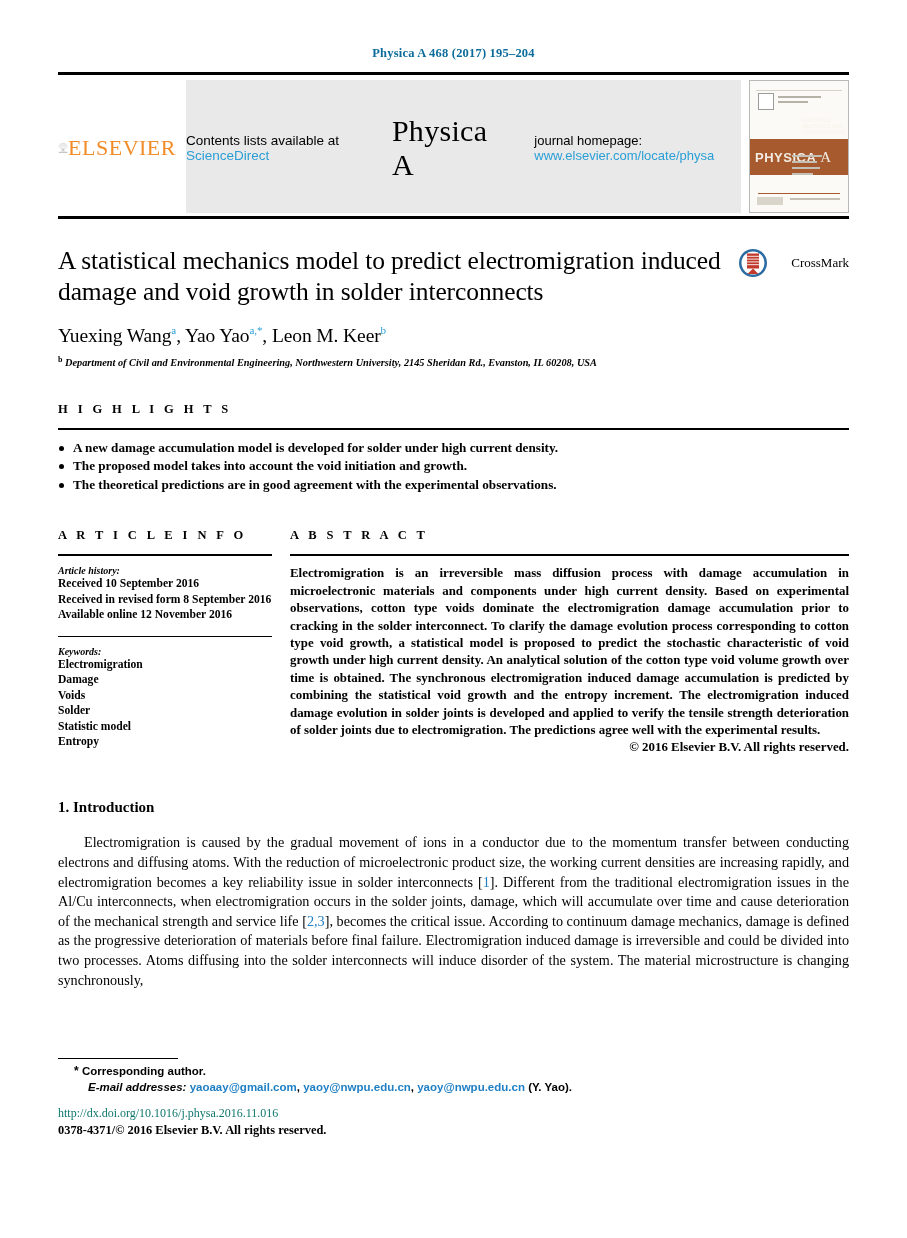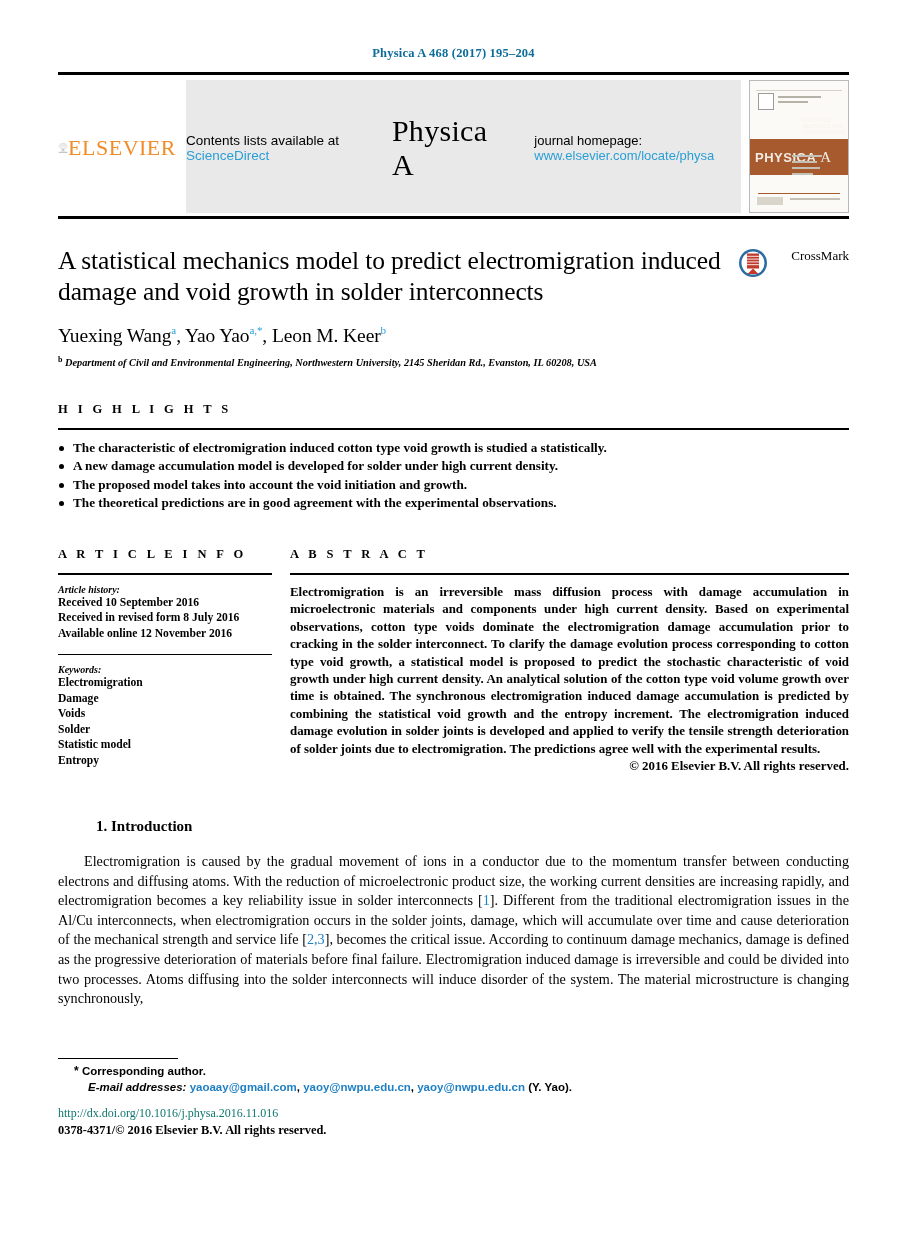--- a/index.html
+++ b/index.html
@@ -158,20 +158,21 @@
     font-family: "Liberation Serif", serif;
     font-size: 25.5px;
     line-height: 31px;
     margin: 0;
     font-weight: normal;
     letter-spacing: -0.1px;
   }
   .crossmark {
     flex: 0 0 auto;
     display: flex;
+    align-items: center;
     gap: 23px;
     padding-top: 3px;
   }
   .crossmark-label {
     font-family: "Liberation Serif", serif;
     font-size: 13px;
   }
 
   .authors {
     font-family: "Liberation Serif", serif;
@@ -267,21 +268,20 @@
     text-align: right;
     margin-top: 1px;
   }
 
   
   .section-heading {
     font-family: "Liberation Serif", serif;
     font-weight: bold;
     font-size: 15px;
     margin-top: 44px;
-    margin-left: 38px;
   }
   .body-para {
     font-family: "Liberation Serif", serif;
     font-size: 14.2px;
     line-height: 19.6px;
     text-align: justify;
     margin-top: 17px;
     text-indent: 26px;
   }
   .cite { color: #1f7fc4; }
@@ -444,35 +444,34 @@
 
   <div class="affil">
     <sup>b</sup>
     <span>Department of Civil and Environmental Engineering, Northwestern University, 2145 Sheridan Rd., Evanston, IL 60208, USA</span>
   </div>
 
   <div class="highlights-wrap">
     <div class="sect-label">H I G H L I G H T S</div>
     <div class="thick-rule highlights-rule"></div>
     <ul class="hl-list">
-      <li class="hl-item">The characteristic of electromigration induced cotton type void growth is studied a statistically.</li>
       <li class="hl-item">A new damage accumulation model is developed for solder under high current density.</li>
       <li class="hl-item">The proposed model takes into account the void initiation and growth.</li>
       <li class="hl-item">The theoretical predictions are in good agreement with the experimental observations.</li>
     </ul>
   </div>
 
   <div class="info-abstract">
 
     <div class="info-col">
       <div class="sect-label">A R T I C L E    I N F O</div>
       <div class="thick-rule info-rule"></div>
       <div class="info-sub">Article history:</div>
       <div class="info-line">Received 10 September 2016</div>
-      <div class="info-line">Received in revised form 8 July 2016</div>
+      <div class="info-line">Received in revised form 8 September 2016</div>
       <div class="info-line">Available online 12 November 2016</div>
       <div class="info-divider"></div>
       <div class="info-sub">Keywords:</div>
       <div class="kw-line">Electromigration</div>
       <div class="kw-line">Damage</div>
       <div class="kw-line">Voids</div>
       <div class="kw-line">Solder</div>
       <div class="kw-line">Statistic model</div>
       <div class="kw-line">Entropy</div>
     </div>

